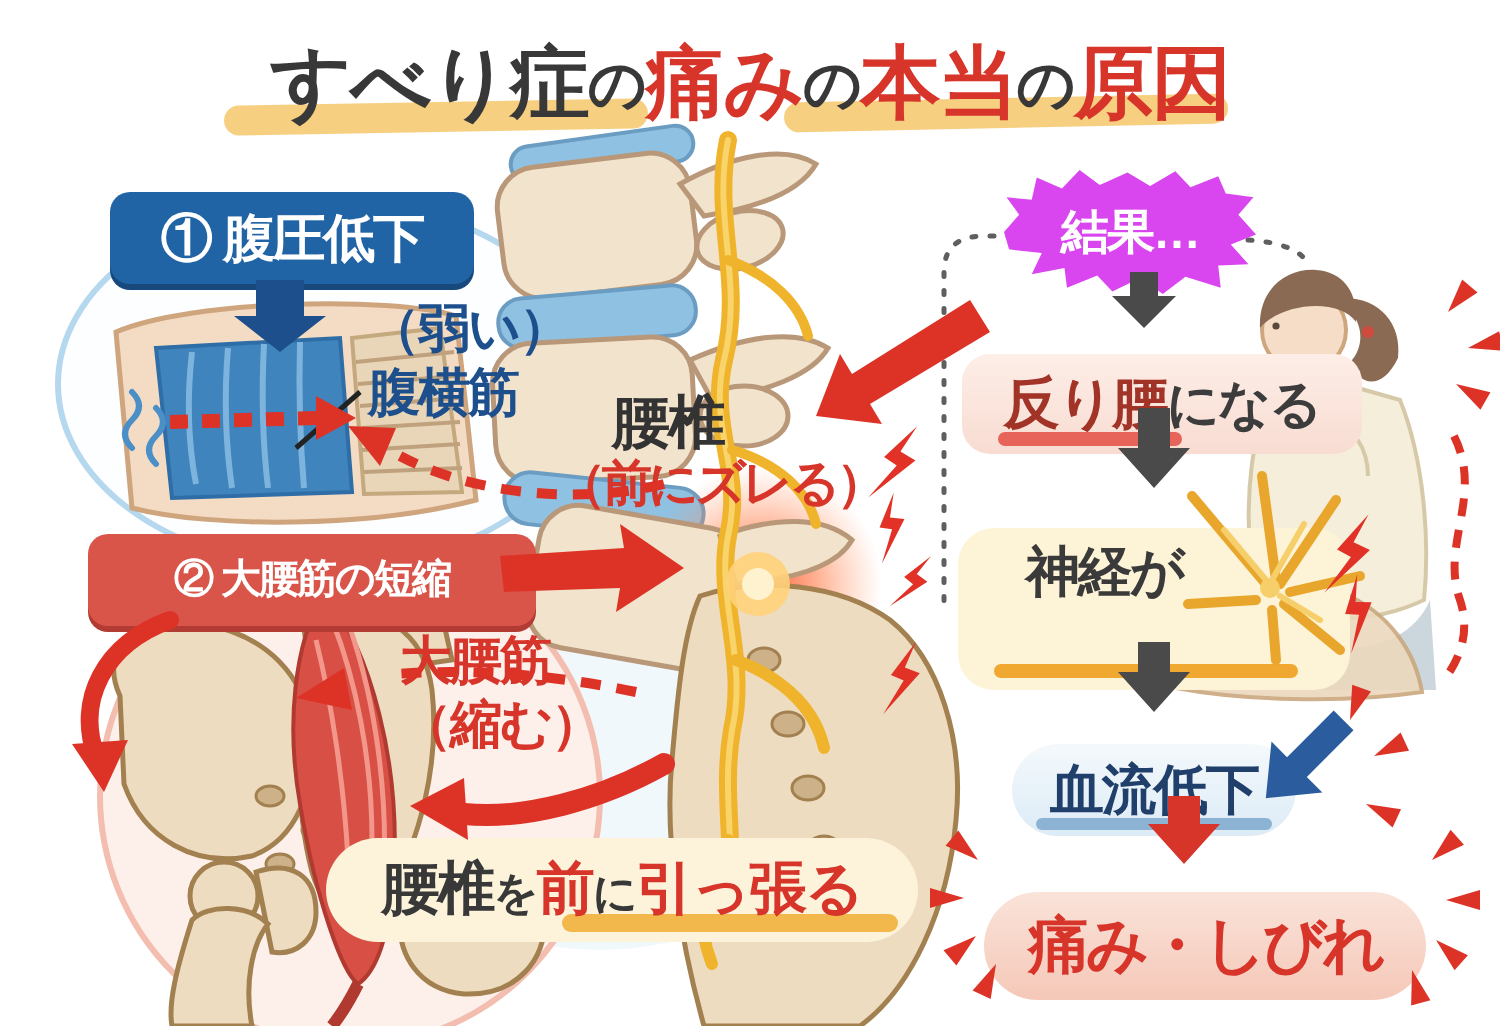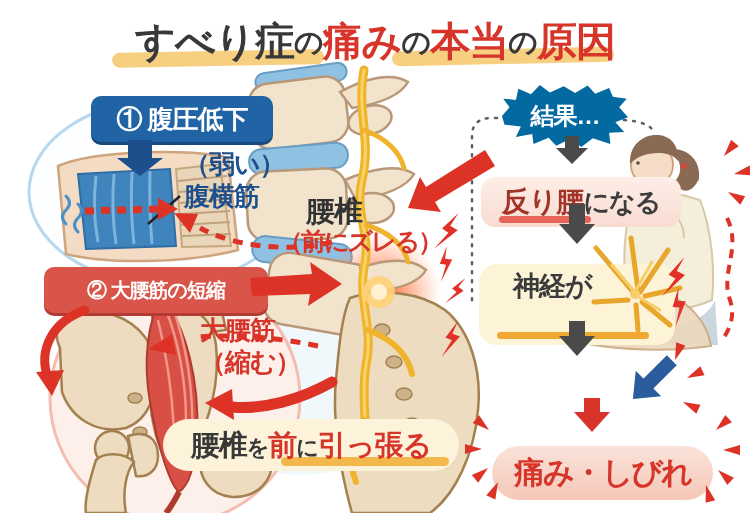--- a/index.html
+++ b/index.html
@@ -14,41 +14,41 @@
   .title .hl{position:absolute;height:15px;background:#f6c76a;border-radius:8px;opacity:.85;z-index:-1;}
   .hl1{left:112px;top:37px;width:212px;transform:rotate(-1deg);}
   .hl2{left:392px;top:35px;width:222px;transform:rotate(-1.2deg);}
   .title span{position:relative;letter-spacing:-1px;}
   .t-big{font-size:40px;color:#383838;}
   .t-small{font-size:29px;color:#383838;vertical-align:3px;}
   .t-red{color:#d7342a;}
 
   
   .badge{position:absolute;z-index:2;color:#fff;text-align:center;border-radius:10px;white-space:nowrap;letter-spacing:-1px;}
-  #badge1{left:55px;top:96px;width:182px;height:46px;line-height:46px;font-size:26px;background:#2164a5;box-shadow:0 3px 0 #17497c;margin-left:36px;}
+  #badge1{left:55px;top:96px;width:182px;height:46px;line-height:46px;font-size:26px;background:#2164a5;box-shadow:0 3px 0 #17497c;}
   #badge2{left:44px;top:267px;width:224px;height:46px;line-height:46px;font-size:20px;background:#d95449;box-shadow:0 3px 0 #b23c33;}
 
   
   .callout{position:absolute;z-index:2;font-size:26px;line-height:32px;white-space:nowrap;letter-spacing:-1px;}
   #label1{left:184px;top:148px;color:#1d4f8c;}
   #label2{left:200px;top:314px;color:#d7342a;}
   #spine-label{position:absolute;left:306px;top:192px;font-size:29px;color:#333;z-index:2;letter-spacing:-1px;}
   #spine-sub{position:absolute;left:278px;top:225px;font-size:25px;color:#d7342a;z-index:2;letter-spacing:-2px;white-space:nowrap;}
 
   
   .pill{position:absolute;left:163px;top:419px;width:296px;height:52px;background:#fcf3da;border-radius:26px;
         z-index:2;text-align:center;line-height:52px;white-space:nowrap;}
   .pill .u{position:absolute;left:118px;width:168px;bottom:5px;height:9px;background:#f2b84b;border-radius:5px;}
   .pill span{position:relative;letter-spacing:-1px;}
   .p-big{font-size:29px;color:#383838;}
   .p-sm{font-size:22px;color:#383838;}
   .p-red{color:#d7342a;}
 
   
-  .cloud{position:absolute;left:502px;top:85px;width:126px;height:62px;background:#0369a1;z-index:2;
+  .cloud{position:absolute;left:502px;top:85px;width:126px;height:62px;background:#d946ef;z-index:2;
          display:flex;align-items:center;justify-content:center;color:#fff;font-size:24px;letter-spacing:-1px;
          clip-path:polygon(0% 50%,6% 36%,1% 22%,11% 24%,13% 6%,23% 15%,30% 0%,38% 12%,49% 2%,58% 13%,68% 1%,74% 14%,85% 5%,88% 19%,99% 22%,93% 36%,100% 52%,90% 60%,97% 76%,85% 77%,86% 95%,72% 86%,63% 100%,54% 87%,43% 98%,37% 85%,25% 95%,24% 79%,11% 84%,15% 67%,2% 64%);}
 
   
   .fbox{position:absolute;z-index:2;white-space:nowrap;margin-top:26px;}
   #box1{left:481px;top:151px;width:200px;height:50px;background:linear-gradient(#fdeee7,#f8dcd2);
         border-radius:14px;display:flex;align-items:center;justify-content:center;}
   #box1 .em{font-size:28px;color:#a13327;letter-spacing:-1px;}
   #box1 .rest{font-size:26px;color:#3c3c3c;letter-spacing:-1px;}
   #box1 .u{position:absolute;left:18px;bottom:4px;width:92px;height:7px;background:#e4574d;border-radius:4px;opacity:.9;}
@@ -201,20 +201,24 @@
     <span class="em">反り腰</span>
     <span class="rest">になる</span>
     <span class="u"></span>
   </div>
 
   <div id="box2" class="fbox">
     <div class="ln ln1">神経が</div>
     <span class="u"></span>
   </div>
 
+  <div id="box3" class="fbox">
+    <span>血流低下</span>
+    <span class="u"></span>
+  </div>
 
   <div id="box4" class="fbox">
     <span>痛み・しびれ</span>
   </div>
 
   <svg id="fg-svg" class="layer" viewBox="0 0 750 513">
 
     <polygon points="128,140 152,140 152,158 163,158 140,176 117,158 128,158" fill="#1d4f8c"></polygon>
 
     <line x1="180" y1="196" x2="148" y2="224" stroke="#222" stroke-width="2.5"></line>

